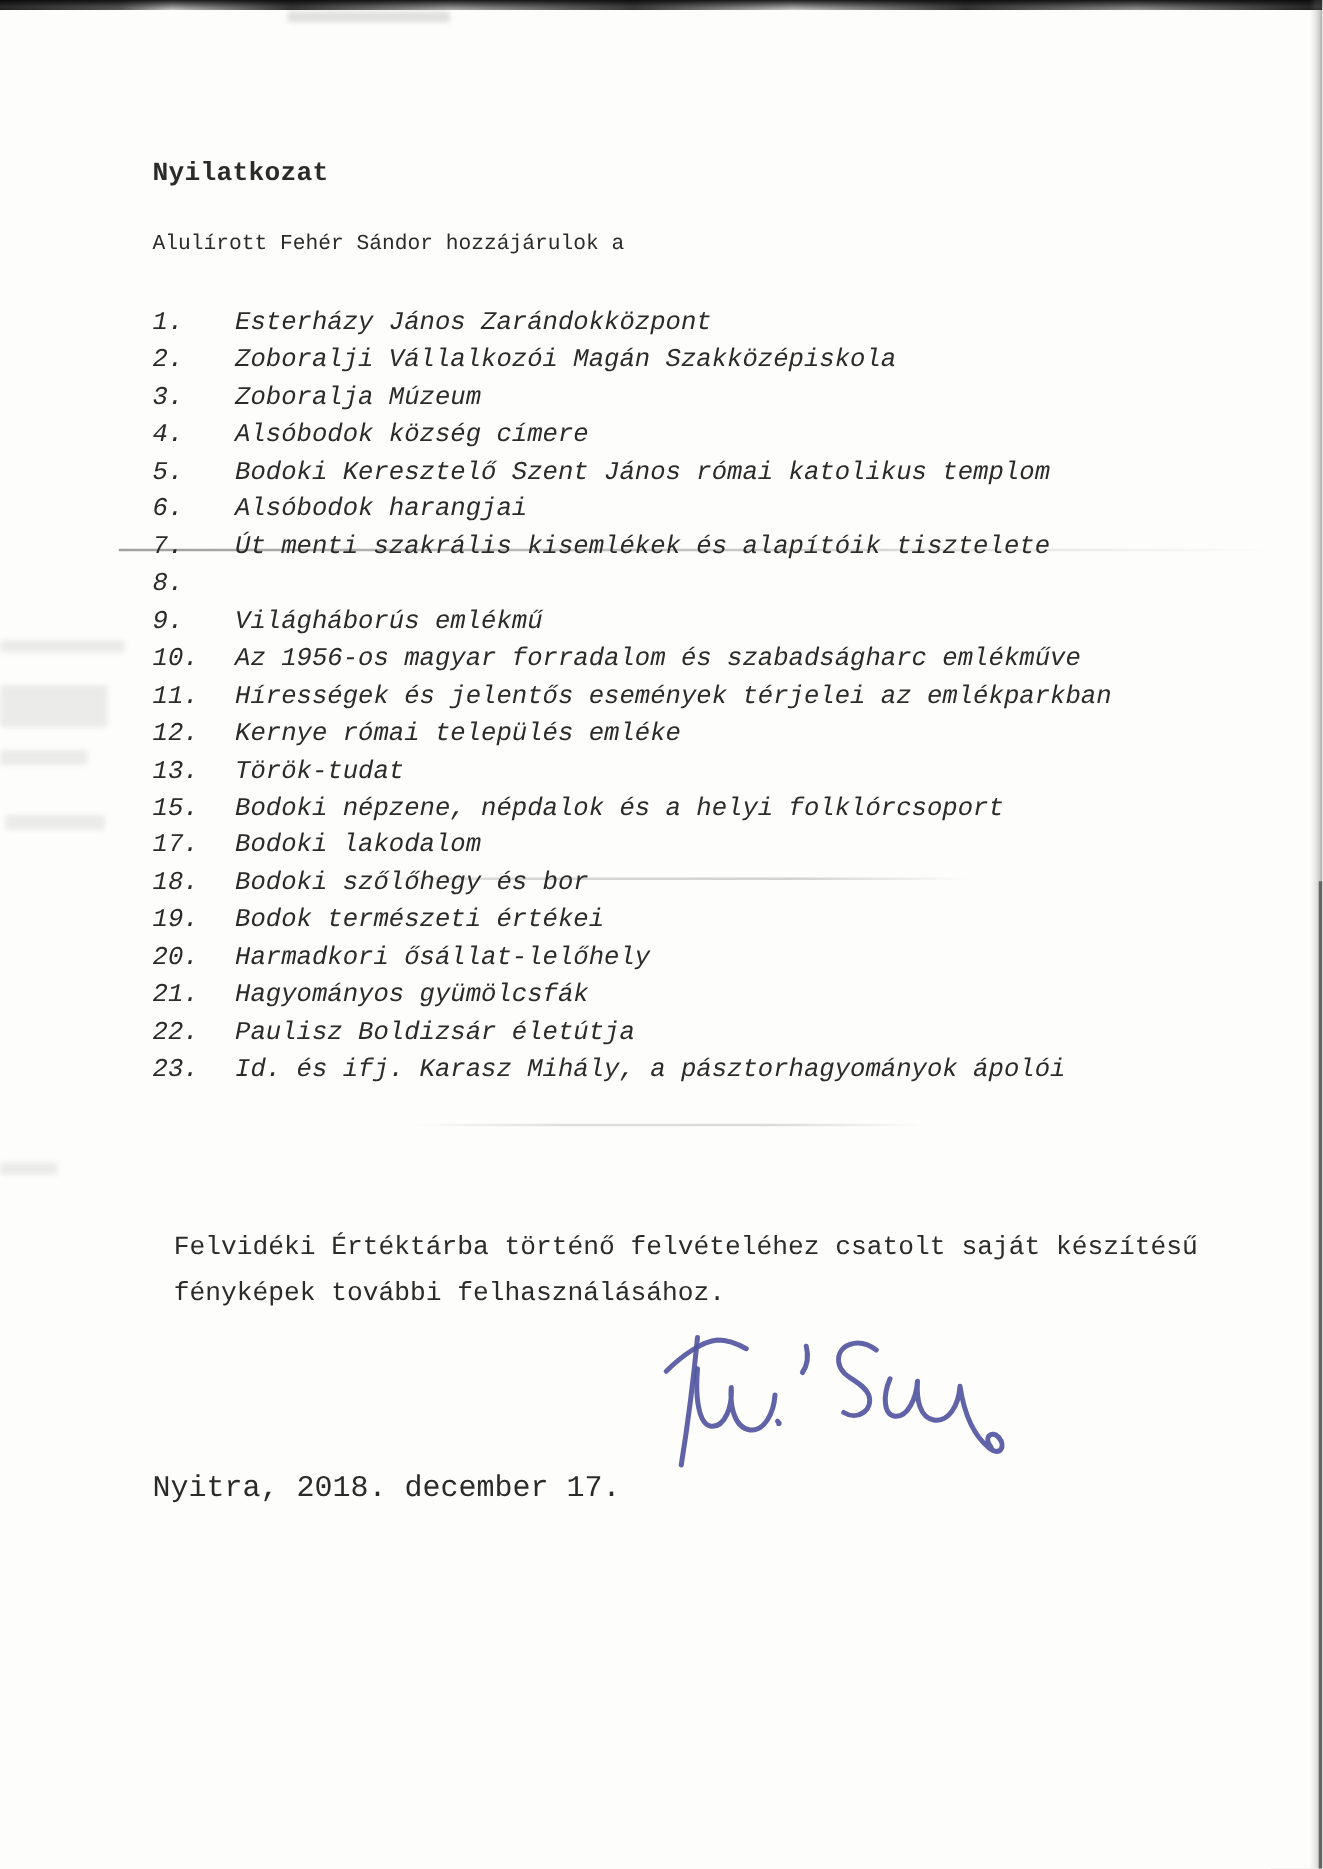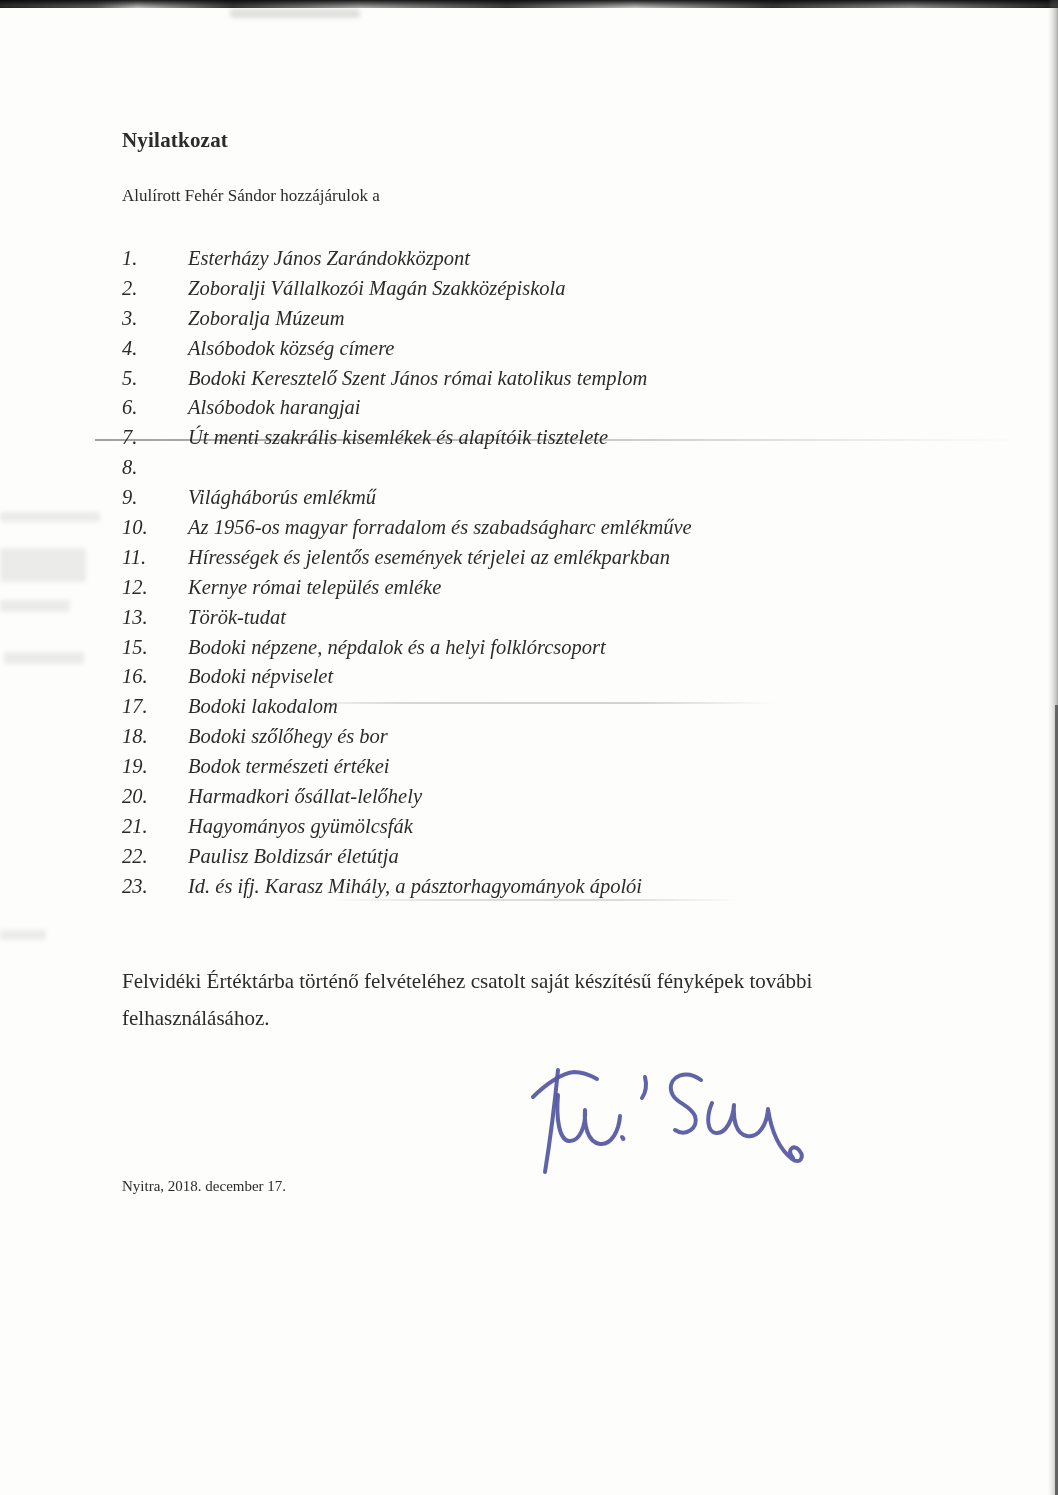--- a/index.html
+++ b/index.html
@@ -2,21 +2,21 @@
 <html><head>
 <meta charset="utf-8">
 <style>
   html, body { margin: 0; padding: 0; background: #e9e9e9; }
   .page {
     position: relative;
     width: 1058px;
     height: 1495px;
     background: #fdfdfc;
     overflow: hidden;
-    font-family: Liberation Serif, serif;
+    font-family: Liberation Mono, monospace;
     color: #2b2b2b;
   }
 
   
   .edge-top {
     position: absolute; top: 0; left: 0; width: 1058px; height: 8px;
     background:
       linear-gradient(to bottom, rgba(10,10,10,.9), rgba(60,60,60,.35) 70%, rgba(120,120,120,0)),
       linear-gradient(to right,
         rgba(20,20,20,.95) 0%, rgba(45,45,45,.8) 9%, rgba(90,90,90,.35) 13%,
@@ -58,26 +58,26 @@
   }
   .list {
     position: absolute; left: 122px; top: 247px; margin: 0; padding: 0;
     list-style: none; width: 900px;
     font-style: italic; font-size: 20.5px;
   }
   .list li { display: flex; height: 29.9px; align-items: flex-start; }
   .list .num { width: 66px; flex: 0 0 66px; }
   .list .txt { flex: 1; }
   .closing {
-    position: absolute; left: 122px; top: 963px; margin: 0;
+    position: absolute; left: 122px; top: 963px; margin: 17px;
     width: 836px; font-size: 21px; line-height: 37px;
   }
   .dateline {
     position: absolute; left: 122px; top: 1178px; margin: 0;
-    font-size: 15px;
+    font-size: 24px;
   }
   .signature {
     position: absolute; left: 512px; top: 1046px;
     width: 310px; height: 140px;
   }
   .signature path { fill: none; stroke-width: 4; stroke-linecap: round; stroke-linejoin: round; opacity: .92; }
 </style>
 </head>
 <body>
 
@@ -149,24 +149,20 @@
       </li>
       <li>
         <span class="num">13.</span>
         <span class="txt">Török-tudat</span>
       </li>
       <li>
         <span class="num">15.</span>
         <span class="txt">Bodoki népzene, népdalok és a helyi folklórcsoport</span>
       </li>
       <li>
-        <span class="num">16.</span>
-        <span class="txt">Bodoki népviselet</span>
-      </li>
-      <li>
         <span class="num">17.</span>
         <span class="txt">Bodoki lakodalom</span>
       </li>
       <li>
         <span class="num">18.</span>
         <span class="txt">Bodoki szőlőhegy és bor</span>
       </li>
       <li>
         <span class="num">19.</span>
         <span class="txt">Bodok természeti értékei</span>

